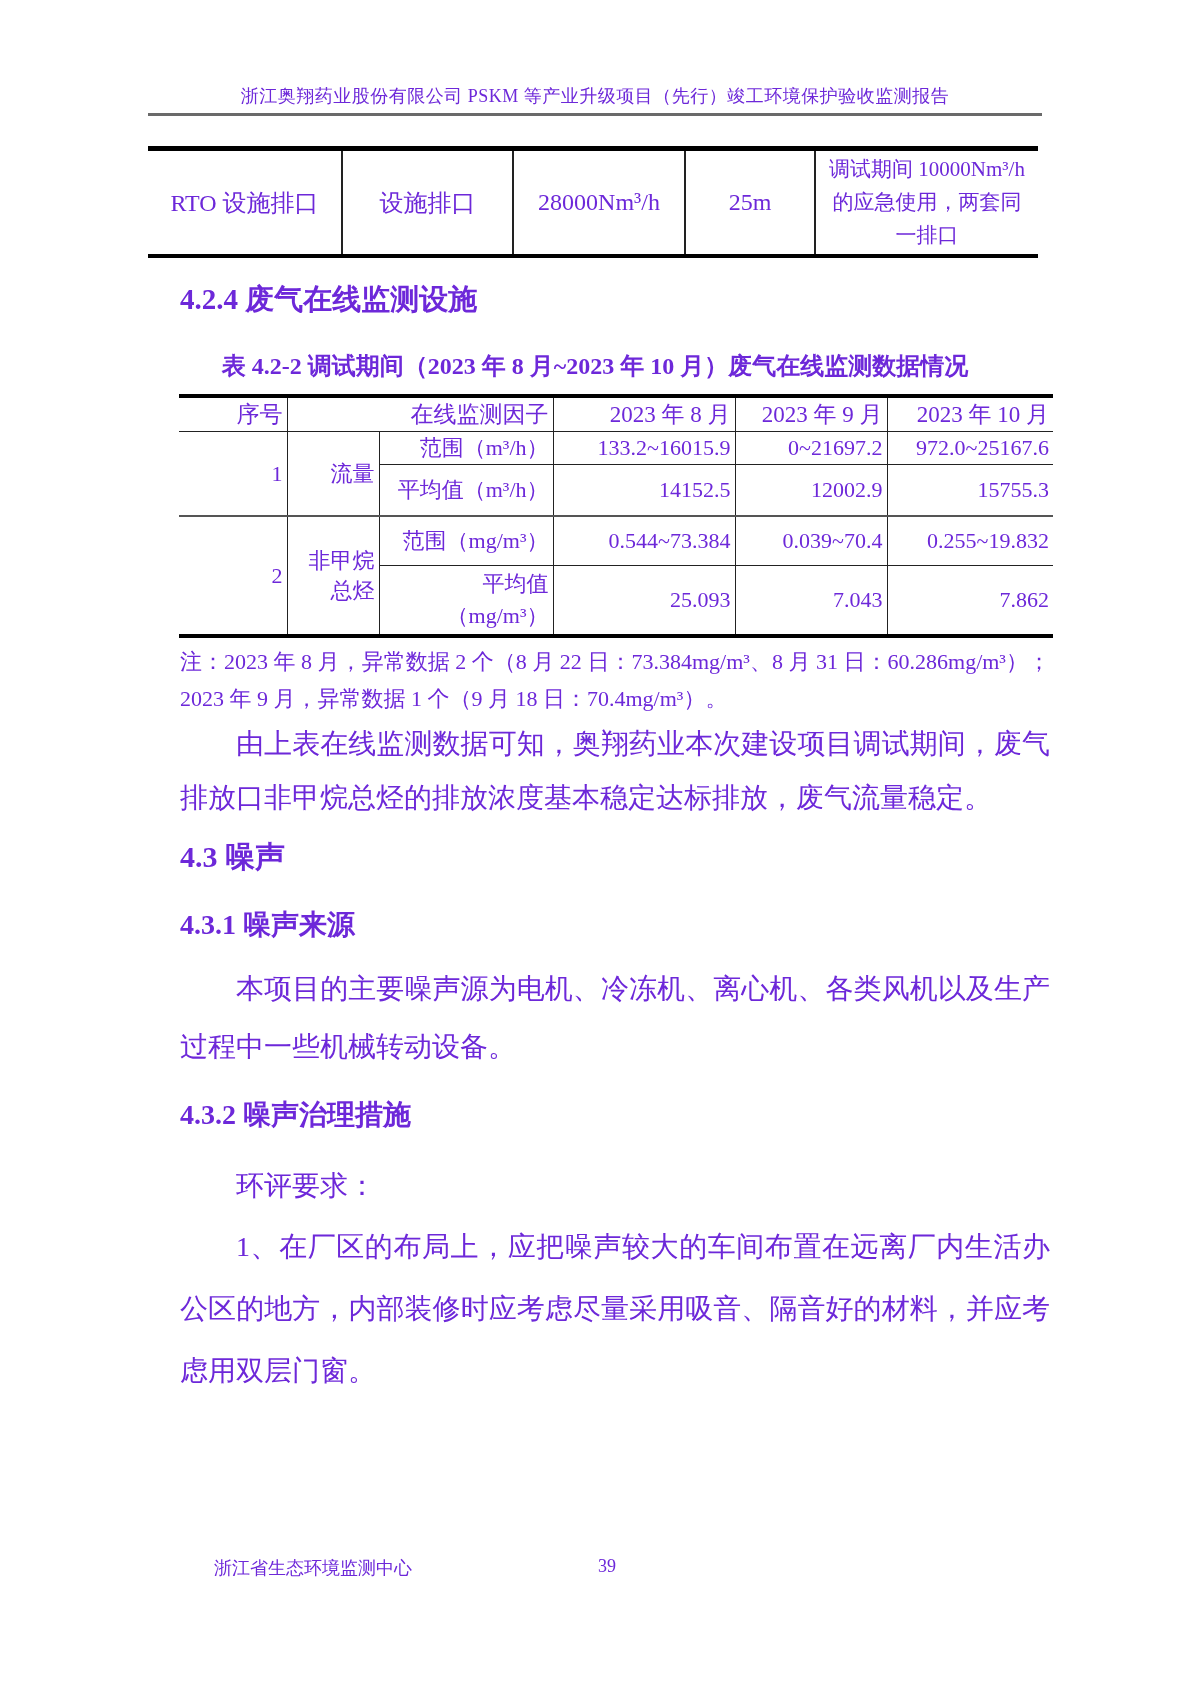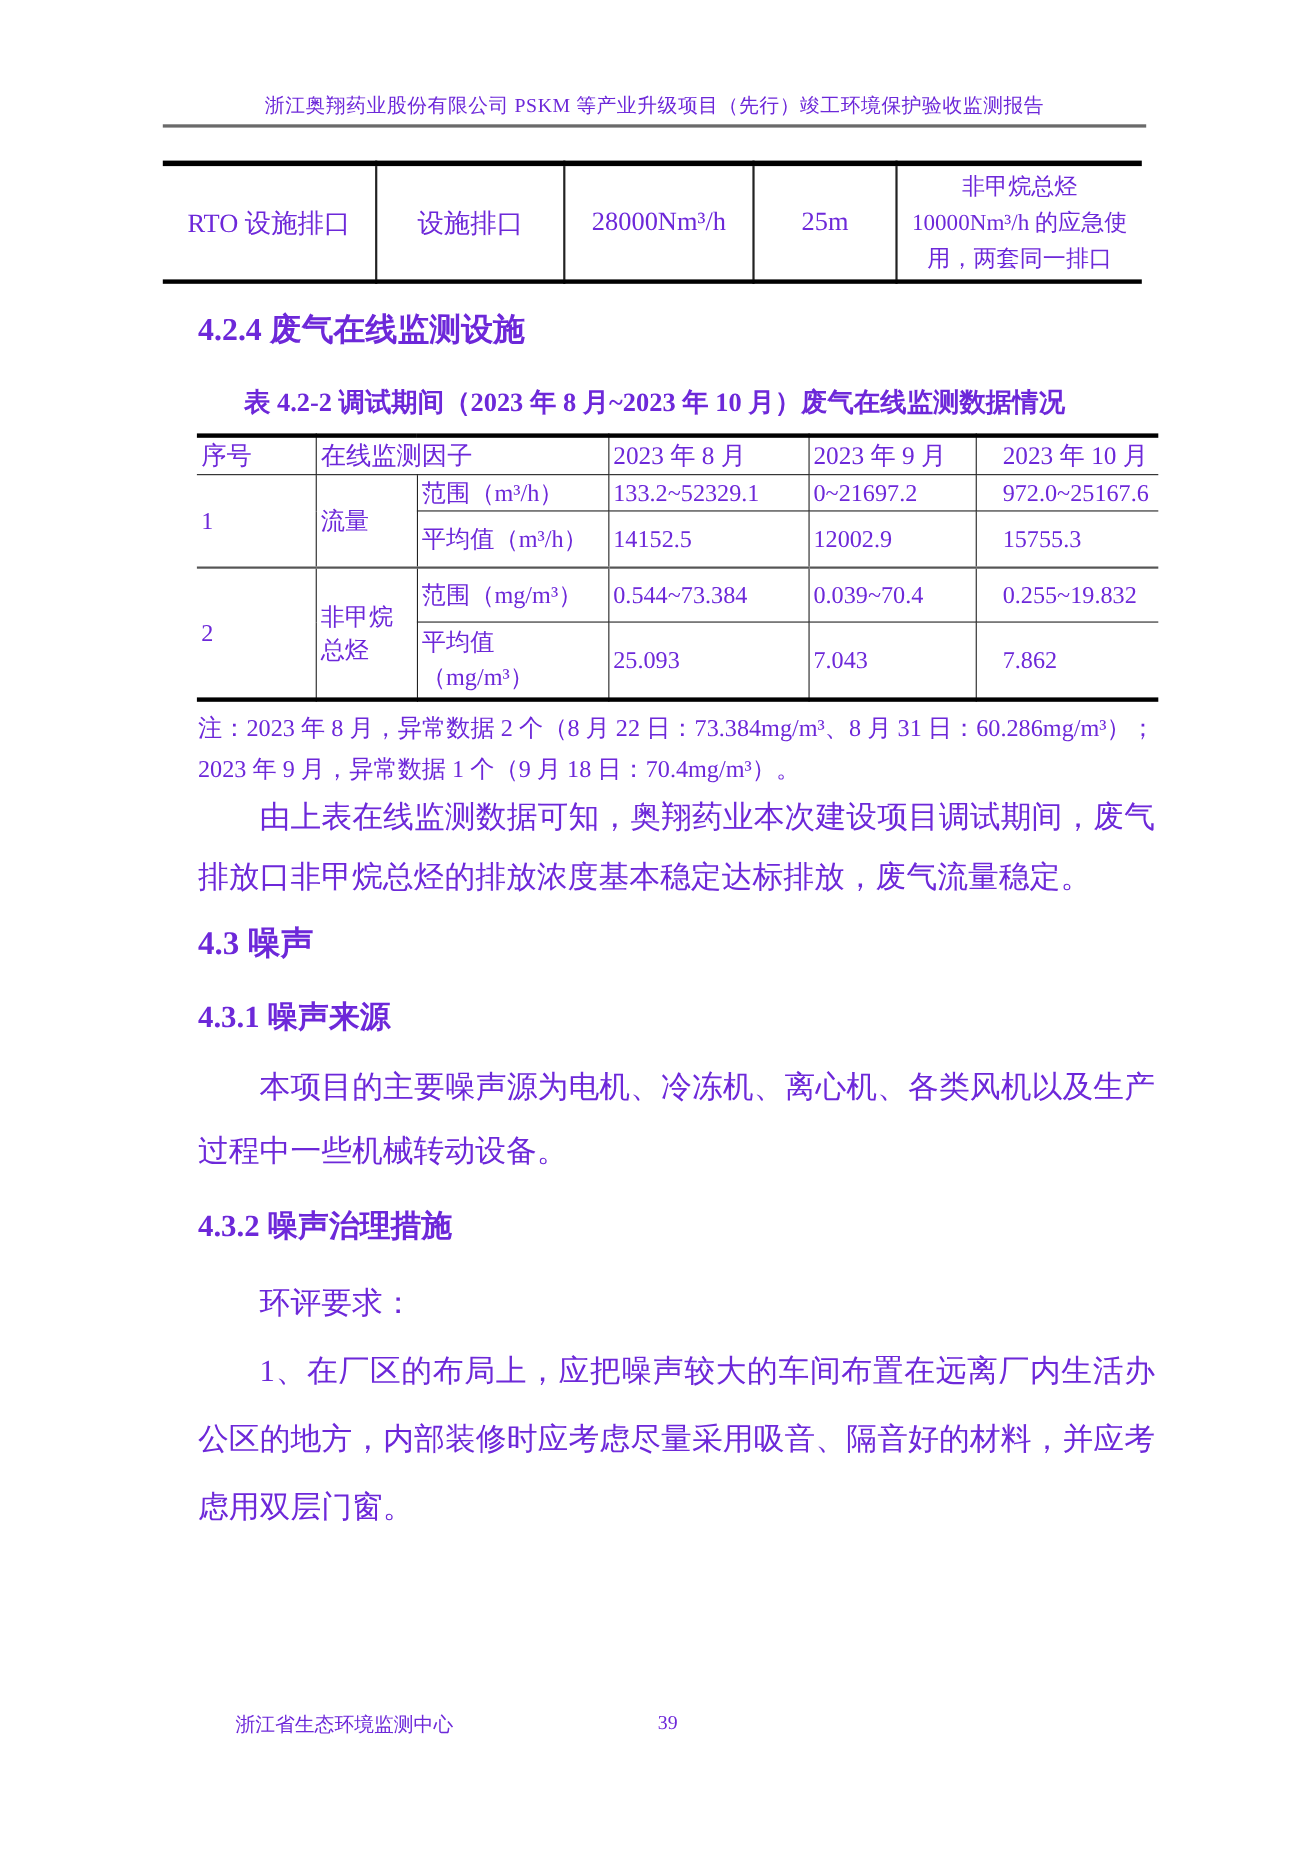--- a/index.html
+++ b/index.html
@@ -41,21 +41,21 @@
     text-align:justify; text-indent:56px;
   }
   .para.tight { line-height:54px; margin-top:0; }
   .para.wide  { line-height:62px; margin-top:2px; }
 
   
   .tbl-caption { margin-top:30px; text-align:center; font-size:24px; font-weight:bold; }
   .maintable {
     margin:12px 0 0 179px; width:874px;
     border-top:4px solid #000; border-bottom:4px solid #000;
-    font-size:22px; text-align:left;
+    font-size:22px; text-align:right;
   }
   .maintable td {
     border:1.5px solid #222;
     vertical-align:middle; padding:1px 4px;
     overflow:hidden;
   }
   .maintable tr.hdr td { height:30px; font-size:23px; }
   .maintable tr.r-a td { height:30px; }
   .maintable tr.r-b td { height:48px; }
   .maintable tr.r-c td { height:46px; border-top:2.5px solid #555; }
@@ -88,21 +88,21 @@
         <col style="width:172px">
         <col style="width:130px">
         <col style="width:223px">
     </colgroup>
     <tbody>
         <tr>
       <td>RTO 设施排口</td>
       <td>设施排口</td>
       <td>28000Nm³/h</td>
       <td>25m</td>
-      <td>非甲烷总烃 10000Nm³/h 的应急使用，两套同一排口</td>
+      <td>调试期间 10000Nm³/h 的应急使用，两套同一排口</td>
     </tr>
   </tbody>
     </table>
 
   <div class="h2">4.2.4 废气在线监测设施</div>
 
   <div class="tbl-caption">表 4.2-2  调试期间（2023 年 8 月~2023 年 10 月）废气在线监测数据情况</div>
   <table class="maintable">
     <colgroup>
       <col style="width:108px">
@@ -117,21 +117,21 @@
       <td>序号</td>
       <td colspan="2">在线监测因子</td>
       <td>2023 年 8 月</td>
       <td>2023 年 9 月</td>
       <td>2023 年 10 月</td>
     </tr>
     <tr class="r-a">
       <td rowspan="2">1</td>
       <td rowspan="2">流量</td>
       <td>范围（m³/h）</td>
-      <td>133.2~52329.1</td>
+      <td>133.2~16015.9</td>
       <td>0~21697.2</td>
       <td>972.0~25167.6</td>
     </tr>
     <tr class="r-b">
       <td>平均值（m³/h）</td>
       <td>14152.5</td>
       <td>12002.9</td>
       <td>15755.3</td>
     </tr>
     <tr class="r-c">

